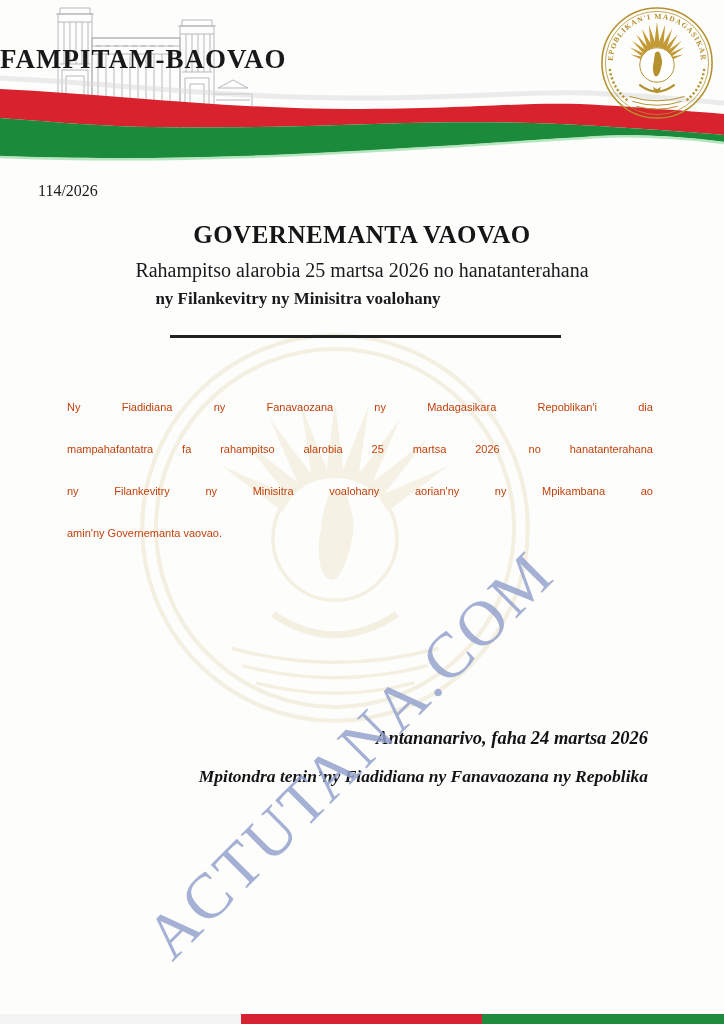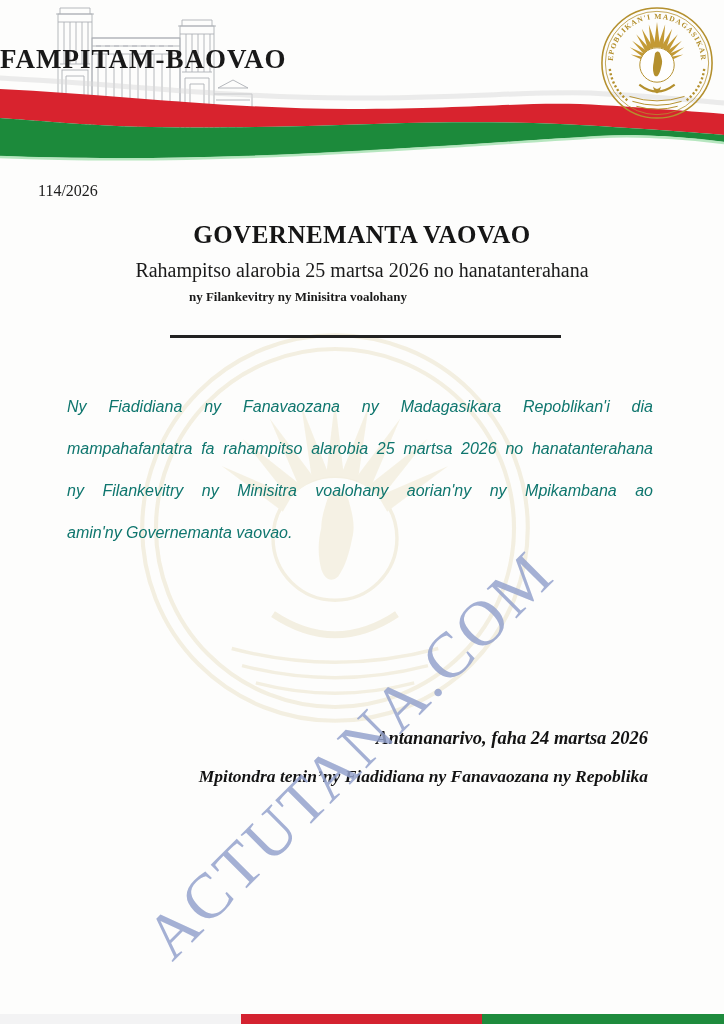--- a/index.html
+++ b/index.html
@@ -29,30 +29,30 @@
   .doc-title{
     position:absolute;left:0;top:221px;width:724px;text-align:center;z-index:4;
     font-weight:bold;font-size:25px;letter-spacing:.5px;color:#161616;
   }
   .doc-subtitle1{
     position:absolute;left:0;top:259px;width:724px;text-align:center;z-index:4;
     font-weight:normal;font-size:20px;color:#1a1a1a;
   }
   .doc-subtitle2{
     position:absolute;left:0;top:289px;width:596px;text-align:center;z-index:4;
-    font-weight:bold;font-size:13px;color:#1a1a1a;
+    font-weight:bold;font-size:17px;color:#1a1a1a;
   }
   .title-rule{
     position:absolute;left:170px;top:335px;width:391px;height:3px;
     background:#222;z-index:4;
   }
   .body-paragraph{
     position:absolute;left:67px;top:386px;width:586px;z-index:4;
     font-family:"Liberation Sans", sans-serif;
-    font-size:16px;color:#0f766e;font-style:italic;
+    font-size:11px;color:#c2410c;
   }
   .body-line{height:42px;line-height:42px;white-space:nowrap;}
   .body-line.just{display:flex;justify-content:space-between;}
   .signature-block{
     position:absolute;right:76px;top:728px;width:520px;z-index:4;
     text-align:right;font-weight:bold;font-style:italic;color:#131313;
   }
   .sig-date{font-size:18.5px;margin-bottom:17px;}
   .sig-name{font-size:17.5px;line-height:20px;}
   .sig-role{font-size:17.5px;line-height:20px;}

